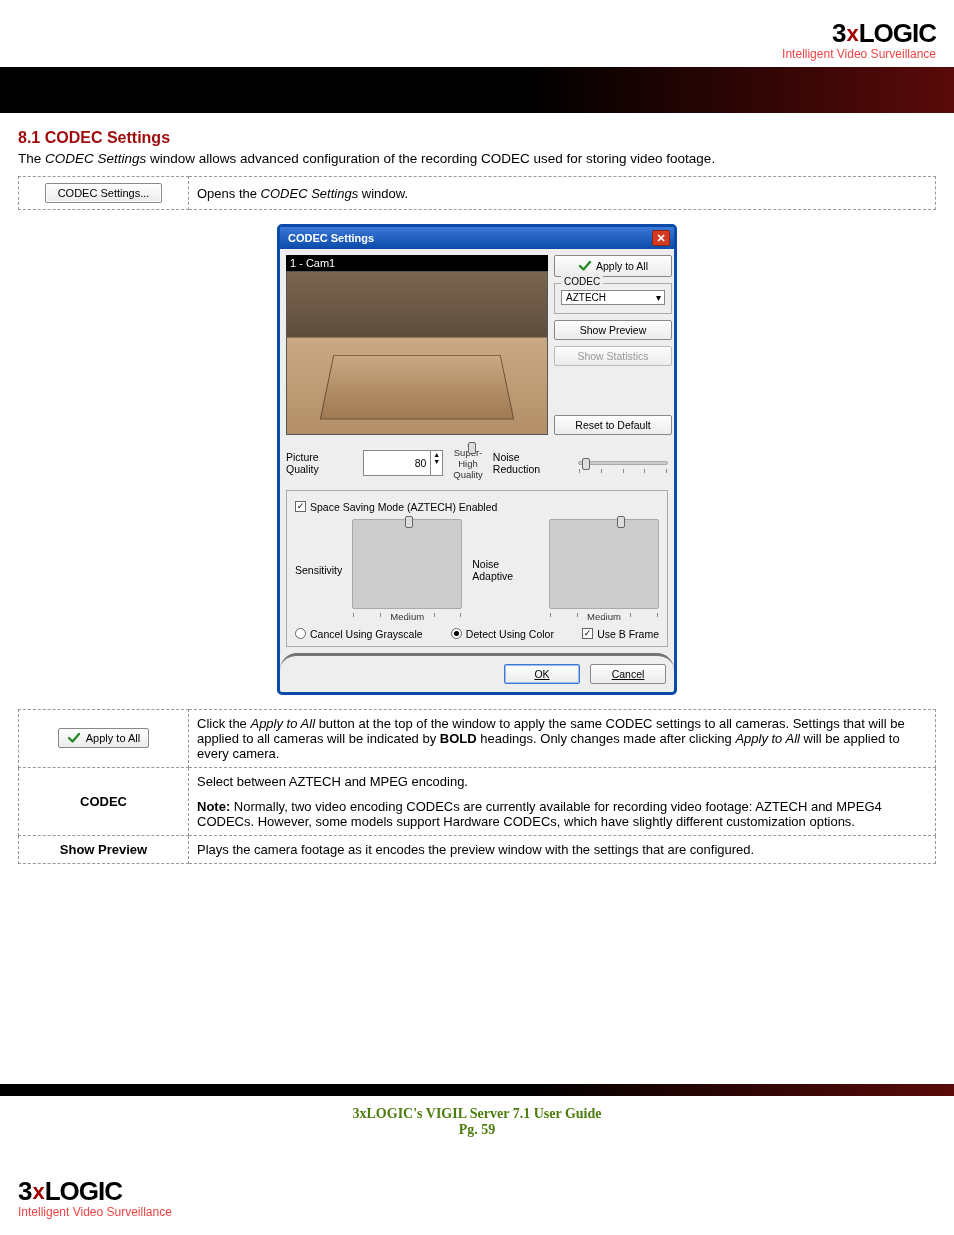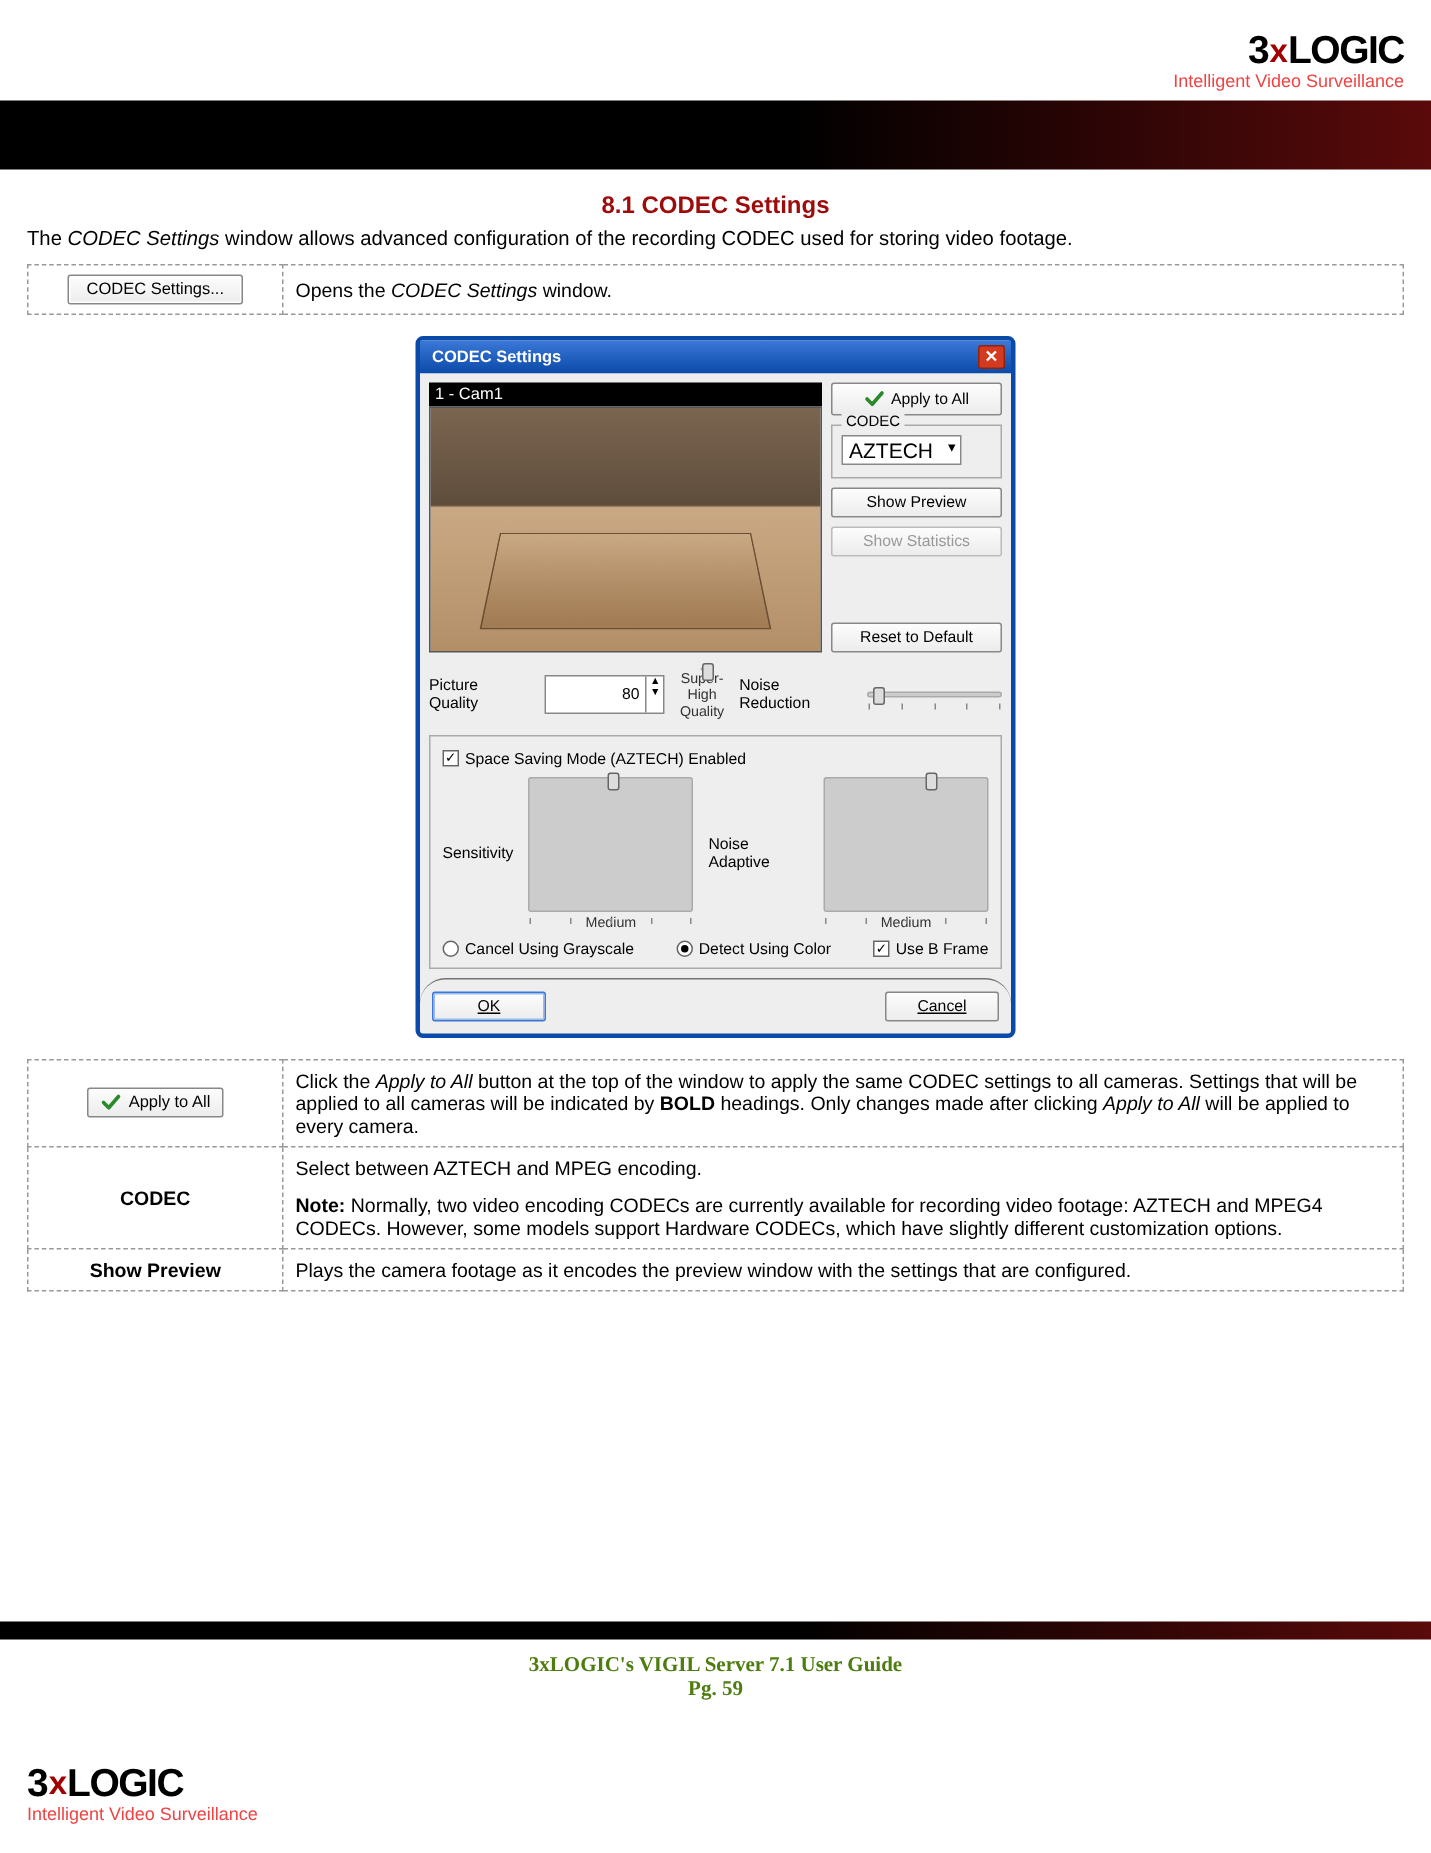--- a/index.html
+++ b/index.html
@@ -33,21 +33,20 @@
     background: linear-gradient(to right, #000 0%, #000 55%, #5a0a0a 100%);
   }
   .content {
     padding: 10px 18px 0 18px;
   }
   .section-title {
     font-weight: 700;
     font-size: 16px;
     color: #9d0b0b;
     margin: 6px 0 4px 0;
-    text-align: center;
   }
   .intro-text {
     font-size: 13.5px;
     margin-bottom: 10px;
   }
   .intro-text .ital { font-style: italic; }
 
   .dashed-table {
     width: 100%;
     border: 1px dashed #999;
@@ -148,21 +147,21 @@
   .wbtn.with-icon { display:flex;align-items:center;justify-content:center;gap:4px;}
   .codec-group {
     border:1px solid #aaa; padding:6px 6px 8px 6px; position:relative;
   }
   .codec-group .glabel {
     position:absolute; top:-8px; left:6px; background:#eee; padding:0 3px;
     font-size:10px;
   }
   .select {
     border:1px solid #888;background:#fff;padding:1px 16px 1px 4px;
-    font-size:14px;position:relative;display:inline-block;width:80px;
+    font-size:10px;position:relative;display:inline-block;width:104px;
   }
   .select::after{content:"▾";position:absolute;right:3px;top:1px;font-size:10px;}
   .spacer { flex:1; }
   .mid-row {
     display:flex;align-items:center;gap:10px;margin:10px 0 4px 0;font-size:10.5px;
   }
   .spin {
     display:inline-flex;border:1px solid #888;background:#fff;
   }
   .spin .val{padding:6px 4px;font-size:10.5px;margin-left:47px;}
@@ -181,21 +180,21 @@
   .group-box{
     border:1px solid #aaa;padding:8px 8px 6px 8px;margin-top:10px;position:relative;
   }
   .checkbox{display:inline-flex;align-items:center;gap:4px;font-size:10.5px;}
   .cb{width:11px;height:11px;border:1px solid #666;background:#fff;display:inline-flex;align-items:center;justify-content:center;font-size:9px;line-height:1;}
   .cb.checked::after{content:"✓";}
   .radio{width:11px;height:11px;border:1px solid #666;border-radius:50%;background:#fff;display:inline-flex;align-items:center;justify-content:center;}
   .radio.sel::after{content:"";width:5px;height:5px;background:#000;border-radius:50%;}
   .row{display:flex;align-items:center;gap:10px;font-size:10.5px;margin-top:6px;}
   .row .col{flex:1;display:flex;flex-direction:column;align-items:center;gap:2px;}
-  .win-footer{display:flex;justify-content:space-between;gap:10px;padding:8px;border-top:1px solid #737373;border-radius:17px;}
+  .win-footer{display:flex;justify-content:flex-end;gap:10px;padding:8px;border-top:3px solid #737373;border-radius:17px;}
   .win-footer .wbtn{width:76px;}
   .win-footer .wbtn.default{border:1px solid #3b78d8;box-shadow:0 0 0 1px #9bbbe8 inset;}
 
   .dashed-table2 { margin-top: 0; }
   .dashed-table2 td.left-cell { width: 170px; }
 
   .footer-bar {
     height: 12px;
     background: linear-gradient(to right, #000 0%, #000 55%, #5a0a0a 100%);
     margin-top: 220px;

